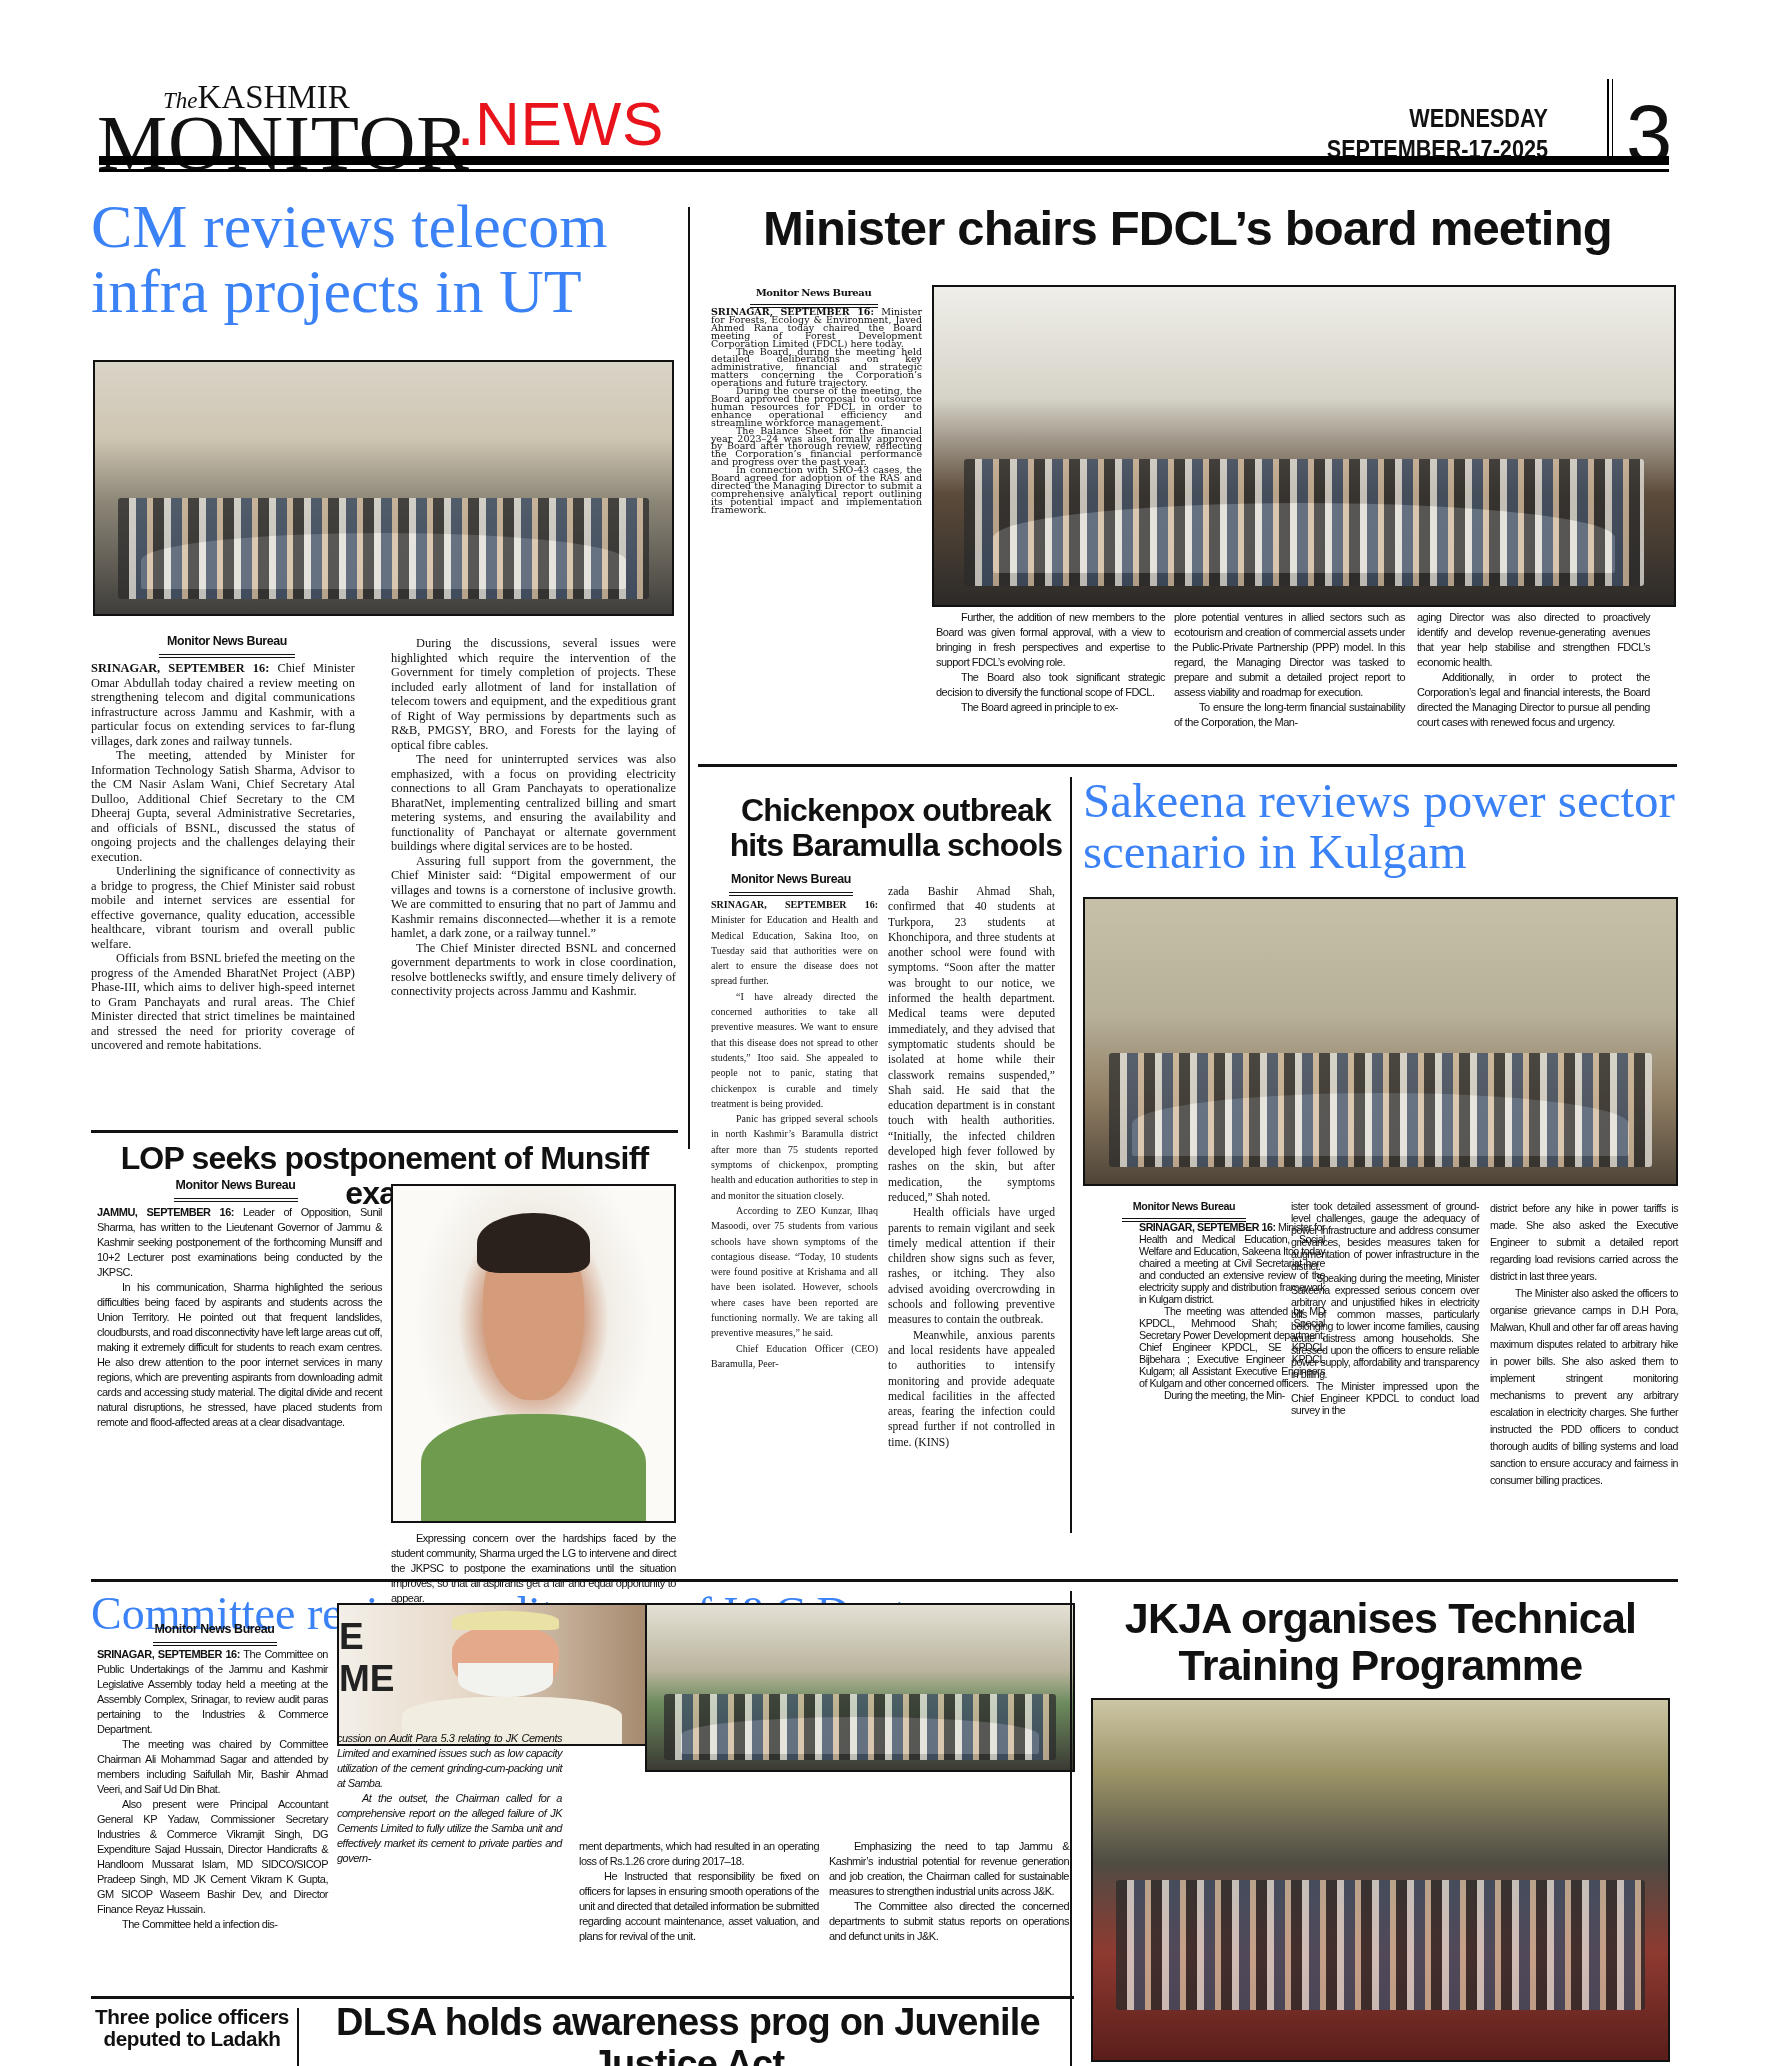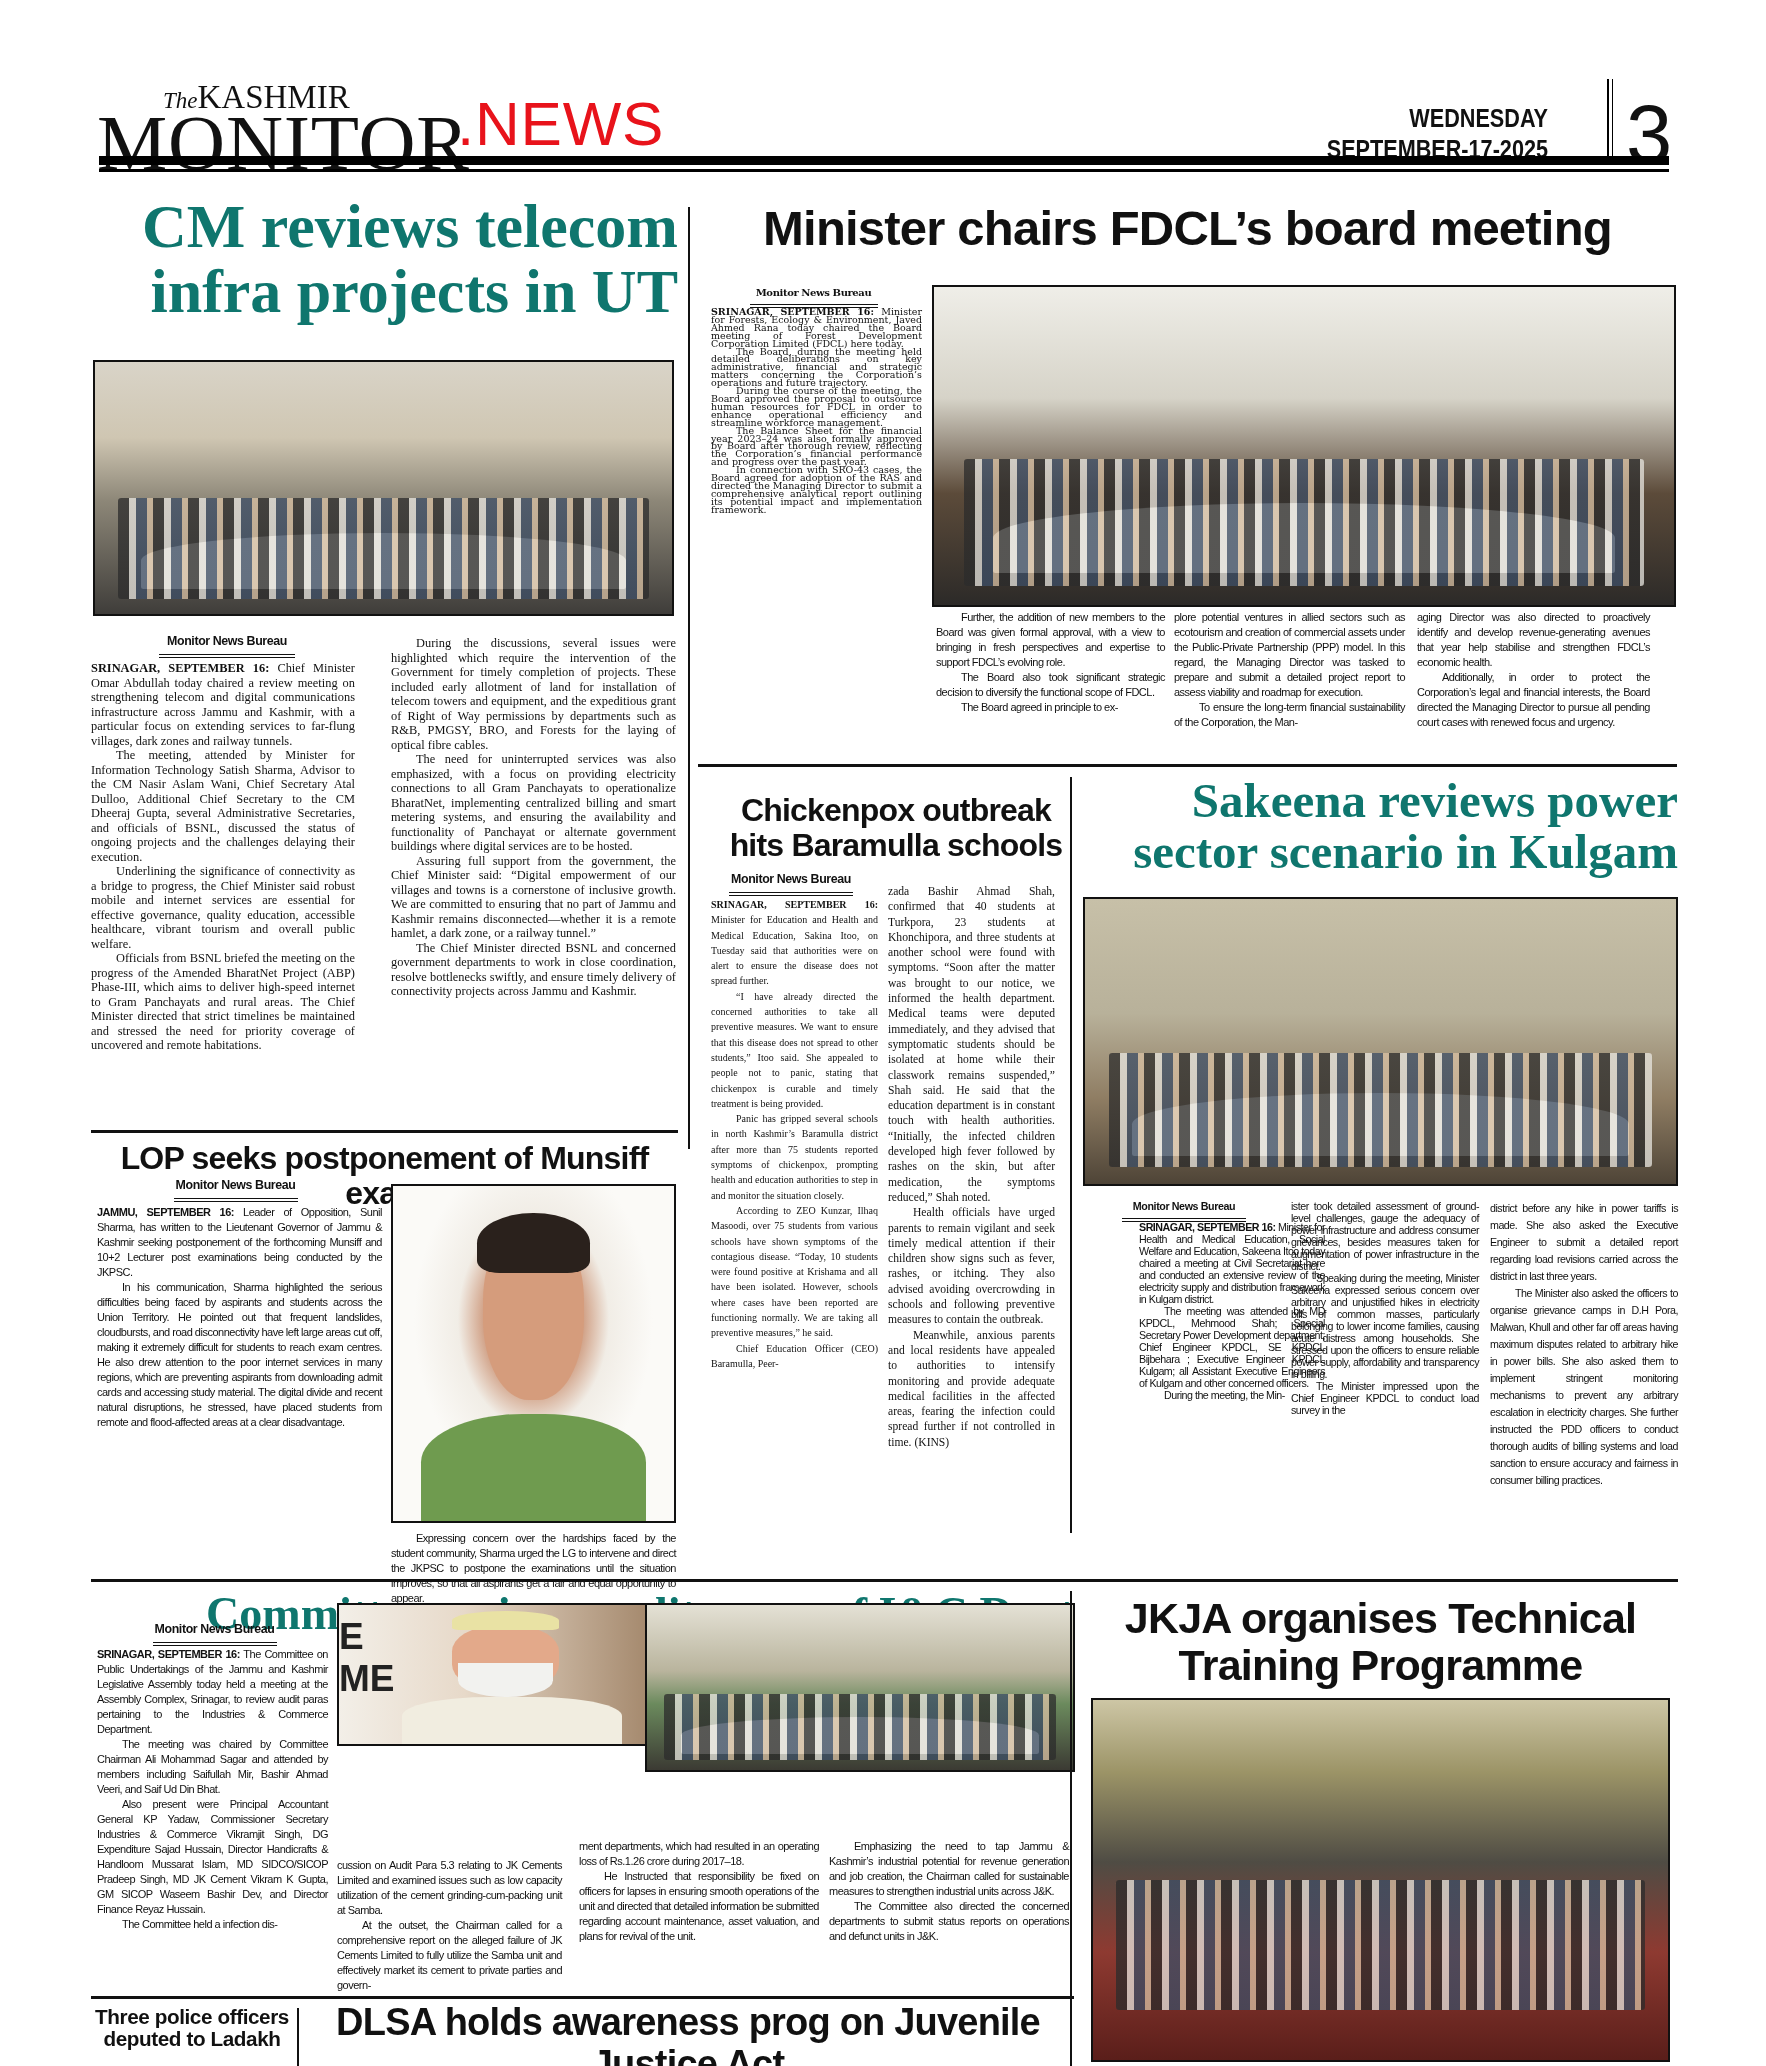--- a/index.html
+++ b/index.html
@@ -11,21 +11,21 @@
   .mast-the i{font-size:23px;}
   .mast-monitor{font-family:"Liberation Serif",serif;font-size:79px;line-height:1;letter-spacing:0.8px;}
   .mast-news{font-family:"Liberation Sans",sans-serif;font-size:62px;color:#e8131b;line-height:1;letter-spacing:0.8px;}
   .mast-day,.mast-date{font-family:"Liberation Sans",sans-serif;font-weight:bold;font-size:26.4px;text-align:right;line-height:1;transform:scaleX(.82);transform-origin:right center;}
   .mast-page{font-family:"Liberation Sans",sans-serif;font-size:83px;line-height:1;}
   .dbl-v{border-left:2.5px solid #000;width:2.5px;border-right:1.2px solid #000;}
   .rule-thick{background:#000;height:9px;}
   .rule-thin{background:#000;height:2.5px;}
   .rule{background:#111;}
   
-  .hl-serif{font-family:"Liberation Serif",serif;font-weight:bold;color:#0f766e;text-align:right;line-height:1.05;}
+  .hl-serif{font-family:"Liberation Serif",serif;font-weight:normal;color:#3b82f6;text-align:left;line-height:1.05;}
   .hl-sans{font-family:"Liberation Sans",sans-serif;font-weight:bold;color:#111;text-align:center;line-height:1.1;letter-spacing:-0.8px;}
   
   .byline{font-family:"Liberation Sans",sans-serif;font-weight:bold;font-size:12.4px;text-align:center;letter-spacing:-0.4px;}
   .byline .bar{height:2.5px;border-top:1.2px solid #111;border-bottom:0.8px solid #111;margin:5.8px auto 0;}
   
   .col{font-family:"Liberation Serif",serif;font-size:12.4px;line-height:14.5px;text-align:justify;hyphens:auto;}
   .col.narrow{font-family:"Liberation Sans",sans-serif;font-size:11px;line-height:15px;letter-spacing:-0.5px;}
   .col p{margin:0;text-indent:25px;}
   .col p.first{text-indent:0;}
   .dateline{font-weight:bold;}
@@ -208,21 +208,21 @@
     <div class="wall">E ME</div>
     <div class="body"></div>
     <div class="face"></div>
     <div class="beard"></div>
     <div class="cap"></div>
   </div>
   <div class="abs photo ph-iac" style="left:645px;top:1603px;width:430px;height:169px;">
     <div class="ph-table"></div>
     <div class="ph-people"></div>
   </div>
-  <div class="abs col narrow" style="left:337px;top:1858px;width:225px;">
+  <div class="abs col narrow" style="left:337px;top:1731px;width:225px;font-style:italic;">
     <p class="first">cussion on Audit Para 5.3 relating to JK Cements Limited and examined issues such as low capacity utilization of the cement grinding-cum-packing unit at Samba.</p>
     <p>At the outset, the Chairman called for a comprehensive report on the alleged failure of JK Cements Limited to fully utilize the Samba unit and effectively market its cement to private parties and govern-</p>
   </div>
   <div class="abs col narrow" style="left:579px;top:1839px;width:240px;">
     <p class="first">ment departments, which had resulted in an operating loss of Rs.1.26 crore during 2017–18.</p>
     <p>He Instructed that responsibility be fixed on officers for lapses in ensuring smooth operations of the unit and directed that detailed information be submitted regarding account maintenance, asset valuation, and plans for revival of the unit.</p>
   </div>
   <div class="abs col narrow" style="left:829px;top:1839px;width:240px;">
     <p>Emphasizing the need to tap Jammu &amp; Kashmir’s industrial potential for revenue generation and job creation, the Chairman called for sustainable measures to strengthen industrial units across J&amp;K.</p>
     <p>The Committee also directed the concerned departments to submit status reports on operations and defunct units in J&amp;K.</p>

